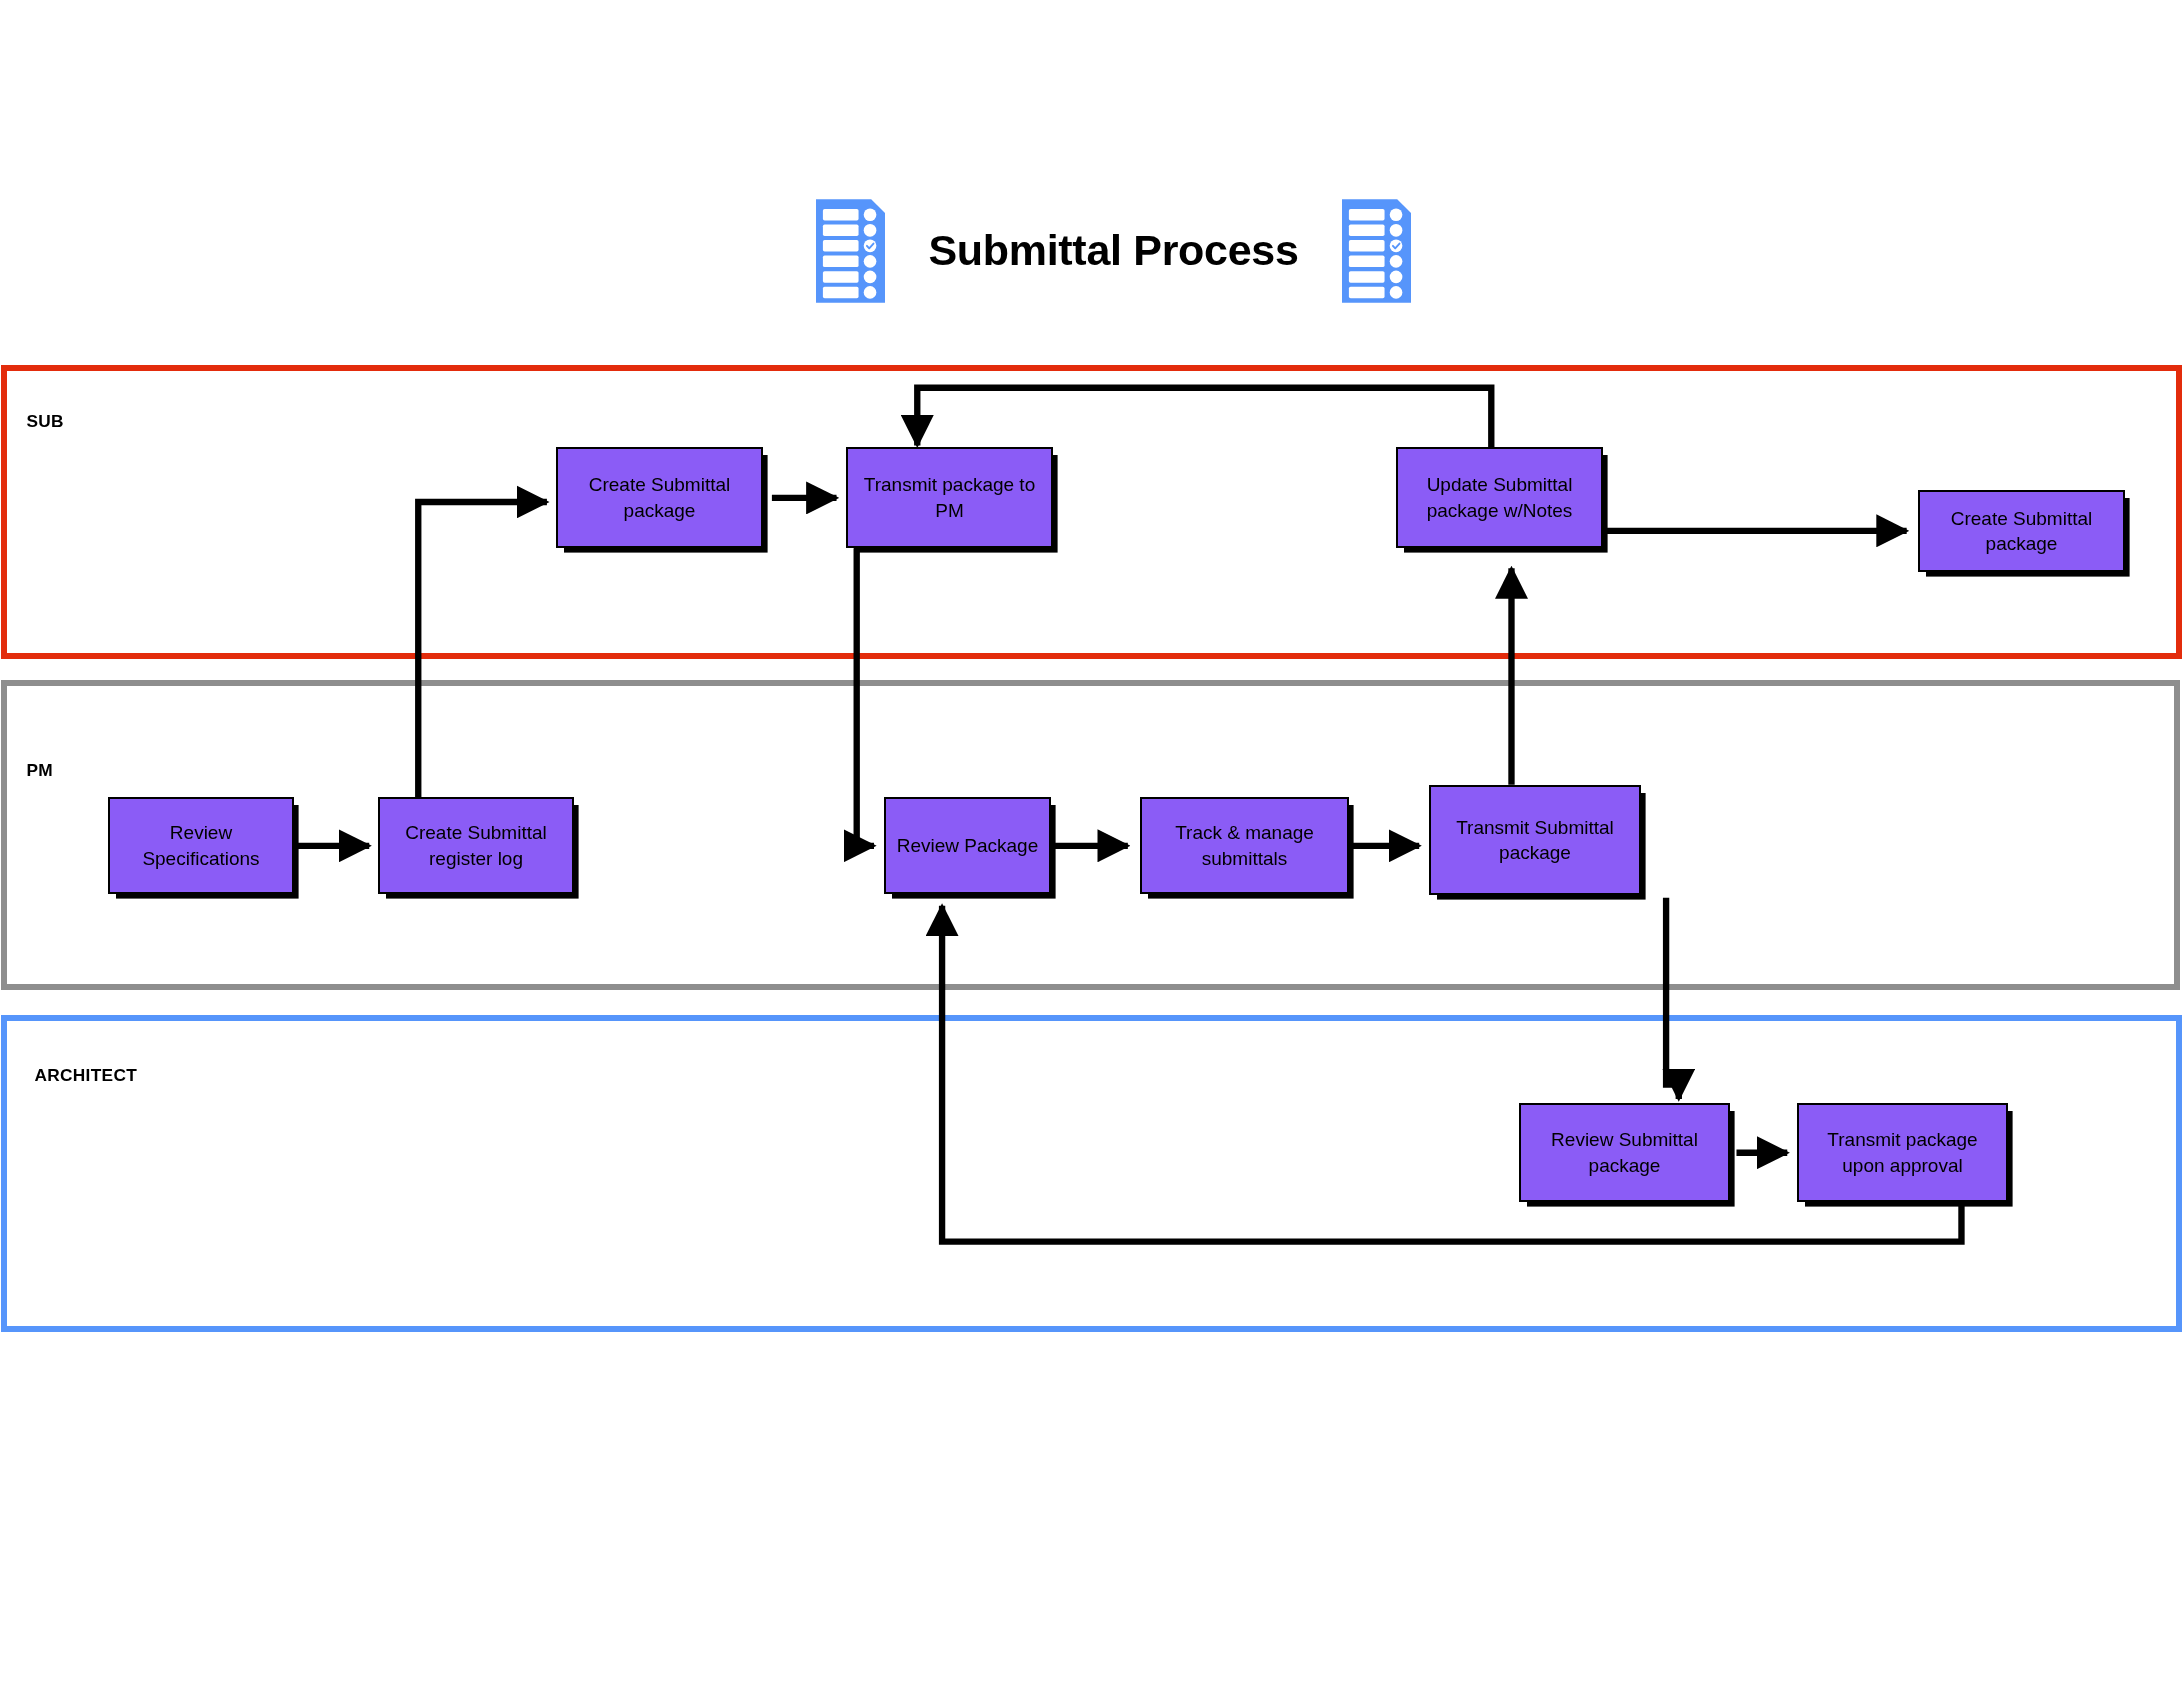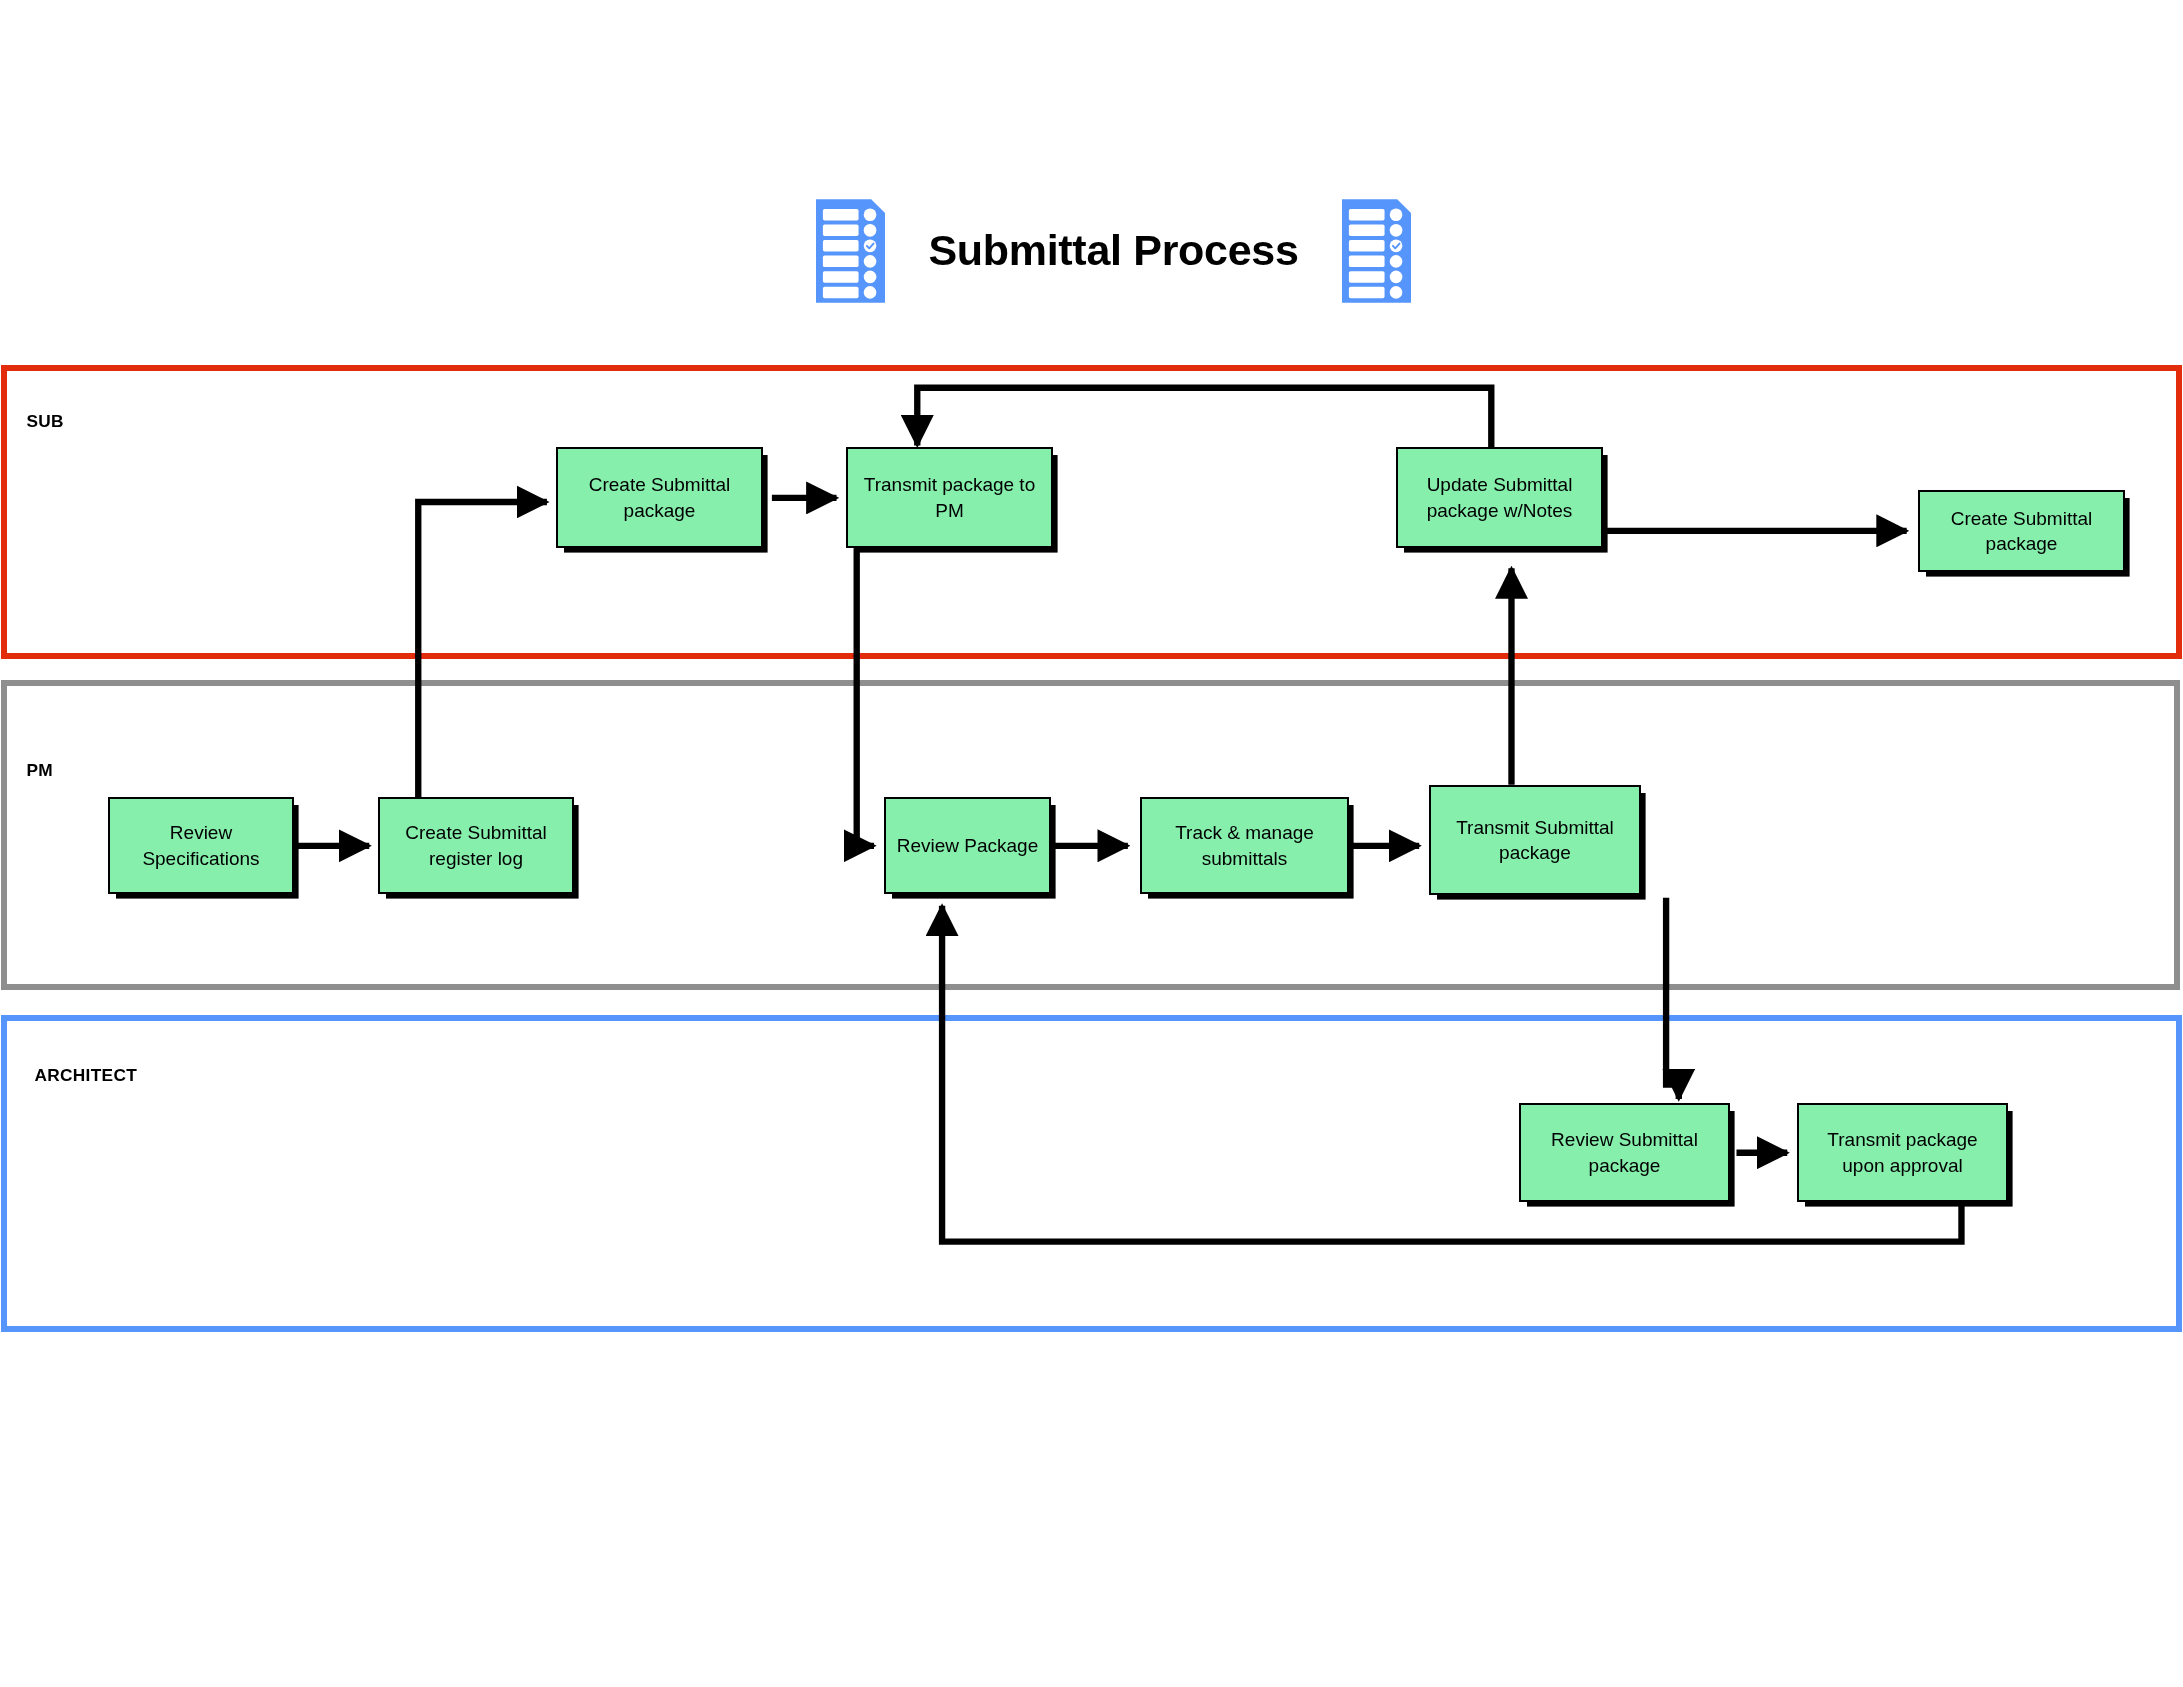--- a/index.html
+++ b/index.html
@@ -12,21 +12,21 @@
   .title-text{font-size:43px;font-weight:bold;color:#000;letter-spacing:-0.3px;
               font-family:"Liberation Sans",sans-serif;white-space:nowrap;}
   .checklist-icon{width:69px;height:104px;flex:0 0 auto;}
 
   
   .lane{position:absolute;box-sizing:border-box;background:#fff;}
   .lane-label{position:absolute;font-size:17.3px;font-weight:bold;color:#000;
               letter-spacing:0.3px;font-family:"Liberation Sans",sans-serif;}
 
   
-  .node{position:absolute;box-sizing:border-box;background:#86efac;border:2.3px solid #000;
+  .node{position:absolute;box-sizing:border-box;background:#8b5cf6;border:2.3px solid #000;
         box-shadow:6.3px 6.3px 0 -1.7px #000;
         display:flex;align-items:center;justify-content:center;text-align:center;}
   .node span{font-size:19px;line-height:1.32;color:#000;padding:0 5.8px;
              font-family:"Liberation Sans",sans-serif;display:block;}
 
   
   #wires{position:absolute;left:0;top:0;width:2183px;height:1687px;pointer-events:none;}
 </style>
 </head>
 <body>

